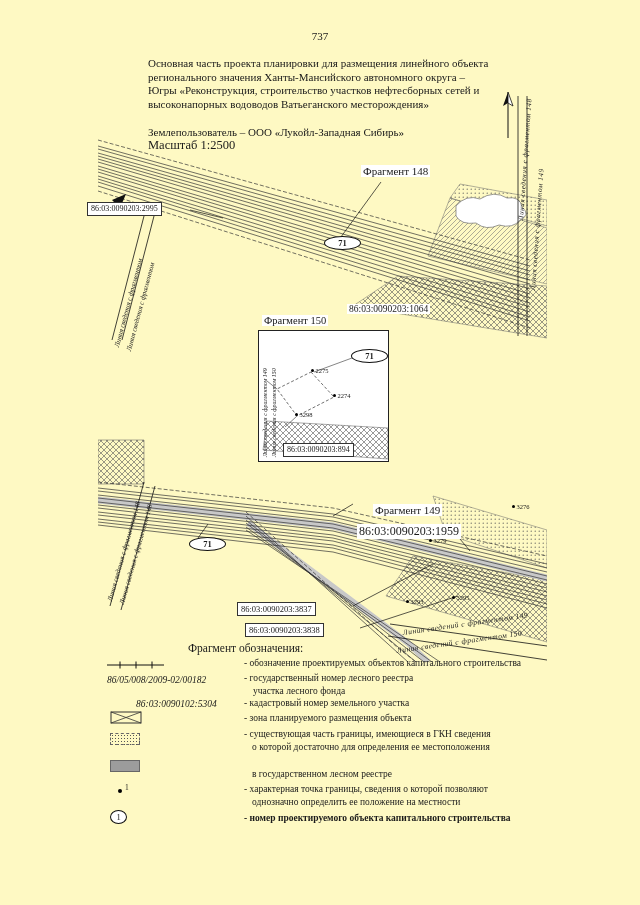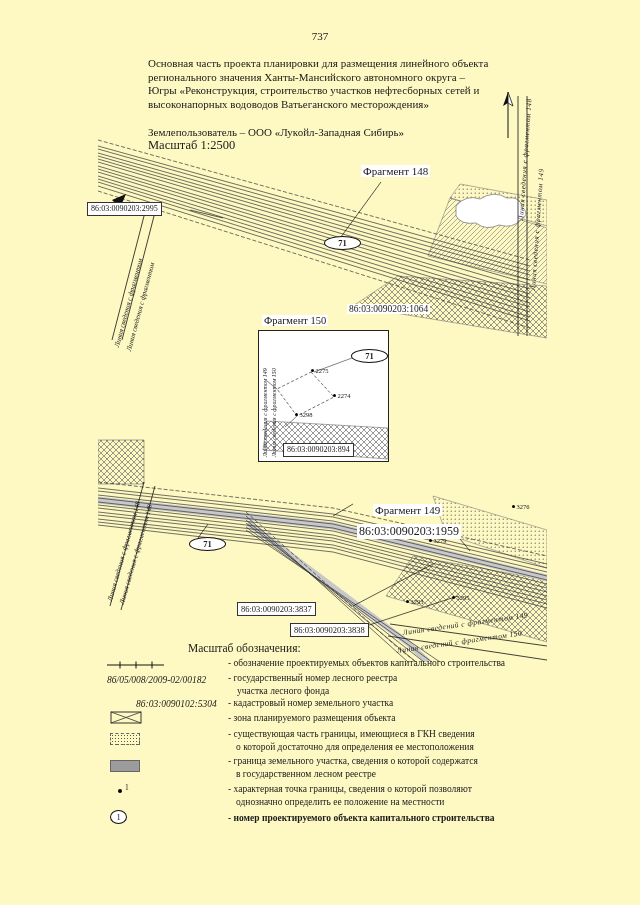--- a/index.html
+++ b/index.html
@@ -9,21 +9,21 @@
   .abs { position:absolute; }
   .lbl { position:absolute; white-space:nowrap; }
   .bg { background:#ffffff; padding:0 2px; }
   .box-label { position:absolute; white-space:nowrap; border:1px solid #333; background:#ffffff; padding:1px 3px; font-size:8px; line-height:10px; }
   .circle-num { position:absolute; width:37px; height:14px; border:1px solid #111; border-radius:50%; background:#ffffff; font-size:8.5px; text-align:center; line-height:12px;font-weight:bold; }
   .circle-num-static { width:17px; height:14px; border:1px solid #111; border-radius:50%; background:#fff; font-size:8.5px; text-align:center; line-height:12px; }
   .rot { position:absolute; transform-origin:0 0; font-style:italic; white-space:nowrap; color:#222; }
   .pt { position:absolute; font-size:6.5px; white-space:nowrap; }
   .pt::before { content:""; display:inline-block; width:3px; height:3px; background:#000; border-radius:50%; margin-right:1.5px; vertical-align:1px; }
   .dotted-fill { background-image: radial-gradient(#555 0.6px, transparent 0.7px); background-size:3px 3px; }
-  .legend-text { position:absolute; font-size:9.5px; white-space:nowrap; }
+  .legend-text { position:absolute; font-size:9.5px; white-space:nowrap;margin-left:16px; }
   .legend-code { position:absolute; font-size:9.5px; font-style:italic; white-space:nowrap; }
 </style>
 </head>
 <body>
 
 <div class="page">
 
   <div class="lbl" style="left:0;top:30px;width:640px;text-align:center;font-size:11px;">737</div>
 
   <div class="abs" style="left:148px;top:57px;width:348px;font-size:11px;line-height:13.6px;">Основная часть проекта планировки для размещения линейного объекта регионального значения Ханты-Мансийского автономного округа – Югры «Реконструкция, строительство участков нефтесборных сетей и высоконапорных водоводов Ватьеганского месторождения»</div>
@@ -184,28 +184,28 @@
   </svg>
 
   <div class="rot" style="left:106px;top:600px;transform:rotate(-74deg);font-size:7px;">Линия сведения с фрагментом 148</div>
   <div class="rot" style="left:118px;top:603px;transform:rotate(-74deg);font-size:7px;">Линия сведения с фрагментом 148</div>
   <div class="rot" style="left:402px;top:628px;transform:rotate(-8deg);font-size:7.5px;letter-spacing:0.5px;">Линия сведений с фрагментом 149</div>
   <div class="rot" style="left:396px;top:646px;transform:rotate(-8deg);font-size:7.5px;letter-spacing:0.5px;">Линия сведений с фрагментом 150</div>
 
   <div class="lbl bg" style="left:373px;top:489px;font-size:11px;margin-top:15px;">Фрагмент 149</div>
   <div class="lbl bg" style="left:357px;top:524px;font-size:12px;">86:03:0090203:1959</div>
   <div class="box-label" style="left:237px;top:602px;font-size:8.5px;">86:03:0090203:3837</div>
-  <div class="box-label" style="left:245px;top:623px;font-size:8.5px;margin-left:45px;">86:03:0090203:3838</div>
+  <div class="box-label" style="left:245px;top:623px;font-size:8.5px;">86:03:0090203:3838</div>
   <div class="circle-num" style="left:189px;top:537px;">71</div>
   <div class="pt" style="left:512px;top:503px;">3276</div>
   <div class="pt" style="left:429px;top:537px;">3279</div>
   <div class="pt" style="left:406px;top:598px;">3293</div>
   <div class="pt" style="left:452px;top:594px;">3295</div>
 
-  <div class="lbl" style="left:188px;top:642px;font-size:11.5px;">Масштаб обозначения:</div>
+  <div class="lbl" style="left:188px;top:642px;font-size:11.5px;">Фрагмент обозначения:</div>
 
   <svg class="abs" style="left:106px;top:660px;" width="60" height="10">
     <line x1="1" y1="5" x2="58" y2="5" stroke="#111" stroke-width="1"></line>
     <line x1="14" y1="1.5" x2="14" y2="8.5" stroke="#111" stroke-width="1"></line>
     <line x1="30" y1="1.5" x2="30" y2="8.5" stroke="#111" stroke-width="1"></line>
     <line x1="46" y1="1.5" x2="46" y2="8.5" stroke="#111" stroke-width="1"></line>
   </svg>
   <div class="legend-text" style="left:228px;top:658px;">- обозначение проектируемых объектов капитального строительства</div>
 
   <div class="legend-code" style="left:107px;top:675px;">86/05/008/2009-02/00182</div>
@@ -220,21 +220,20 @@
     <line x1="1" y1="12" x2="31" y2="1" stroke="#333" stroke-width="0.8"></line>
     <line x1="1" y1="1" x2="31" y2="12" stroke="#333" stroke-width="0.8"></line>
   </svg>
   <div class="legend-text" style="left:228px;top:713px;">- зона планируемого размещения объекта</div>
 
   <div class="abs dotted-fill" style="left:110px;top:733px;width:30px;height:12px;border:1px dashed #666;"></div>
   <div class="legend-text" style="left:228px;top:729px;">- существующая часть границы, имеющиеся в ГКН сведения</div>
   <div class="legend-text" style="left:236px;top:742px;">о которой достаточно для определения ее местоположения</div>
 
   <div class="abs" style="left:110px;top:760px;width:30px;height:12px;background:#9c9c9c;border:1px solid #666;"></div>
-  <div class="legend-text" style="left:228px;top:756px;">- граница земельного участка, сведения о которой содержатся</div>
   <div class="legend-text" style="left:236px;top:769px;text-align:center;">в государственном лесном реестре</div>
 
   <div class="abs" style="left:118px;top:789px;width:4px;height:4px;background:#000;border-radius:50%;"></div>
   <div class="lbl" style="left:125px;top:783px;font-size:7.5px;">1</div>
   <div class="legend-text" style="left:228px;top:784px;">- характерная точка границы, сведения о которой позволяют</div>
   <div class="legend-text" style="left:236px;top:797px;">однозначно определить ее положение на местности</div>
 
   <div class="abs circle-num-static" style="left:110px;top:810px;">1</div>
   <div class="legend-text" style="left:228px;top:813px;font-weight:bold;">- номер проектируемого объекта капитального строительства</div>
 

